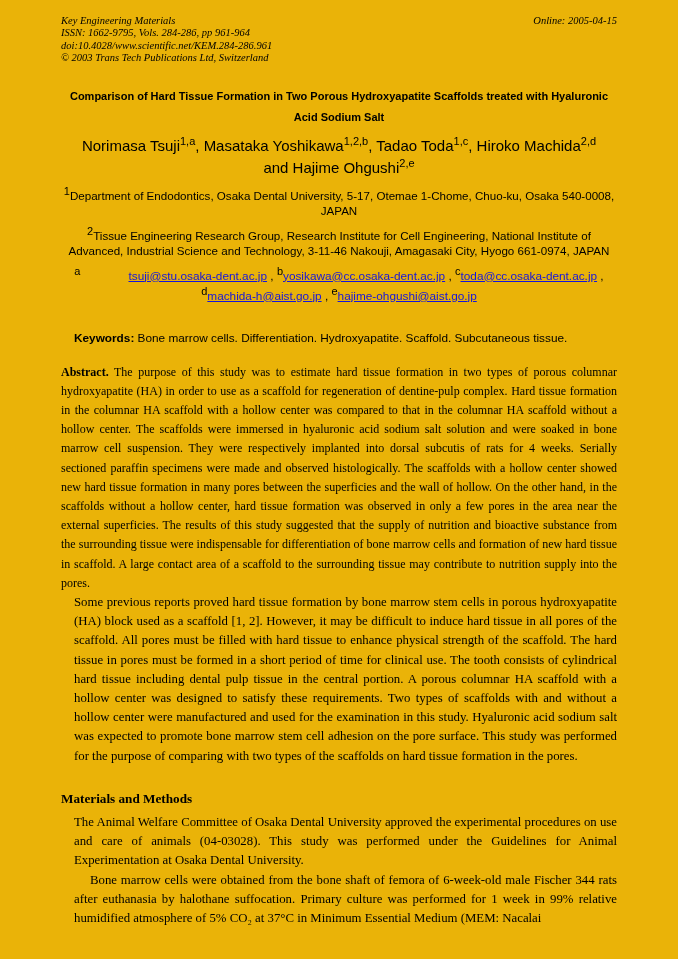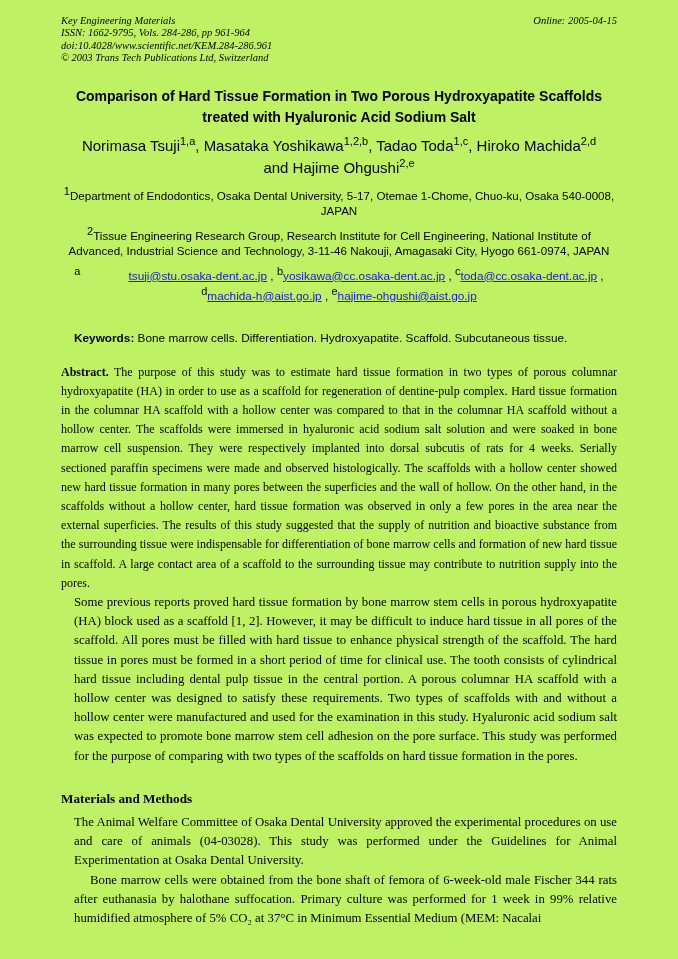--- a/index.html
+++ b/index.html
@@ -7,21 +7,21 @@
   body {
     width: 678px;
     height: 959px;
     font-family: "Liberation Serif", serif;
     color: #000000;
     overflow: hidden;
   }
   .page {
     width: 678px;
     height: 959px;
-    background: #bef264;
+    background: #eab308;
     position: relative;
     padding: 15px 61px 0 61px;
   }
   
   .journal-header {
     display: flex;
     justify-content: space-between;
     align-items: flex-start;
     font-family: "Liberation Serif", serif;
     font-style: italic;
@@ -30,21 +30,21 @@
   }
   .journal-header .left { text-align: left; }
   .journal-header .right { text-align: right; white-space: nowrap; }
   
   .paper-title {
     margin: 21px auto 0 auto;
     max-width: 548px;
     text-align: center;
     font-family: "Liberation Sans", sans-serif;
     font-weight: bold;
-    font-size: 14px;
+    font-size: 11px;
     line-height: 21px;
   }
   .authors {
     margin-top: 7px;
     text-align: center;
     font-family: "Liberation Sans", sans-serif;
     font-size: 15px;
     line-height: 22px;
   }
   .authors .line { white-space: nowrap; }

